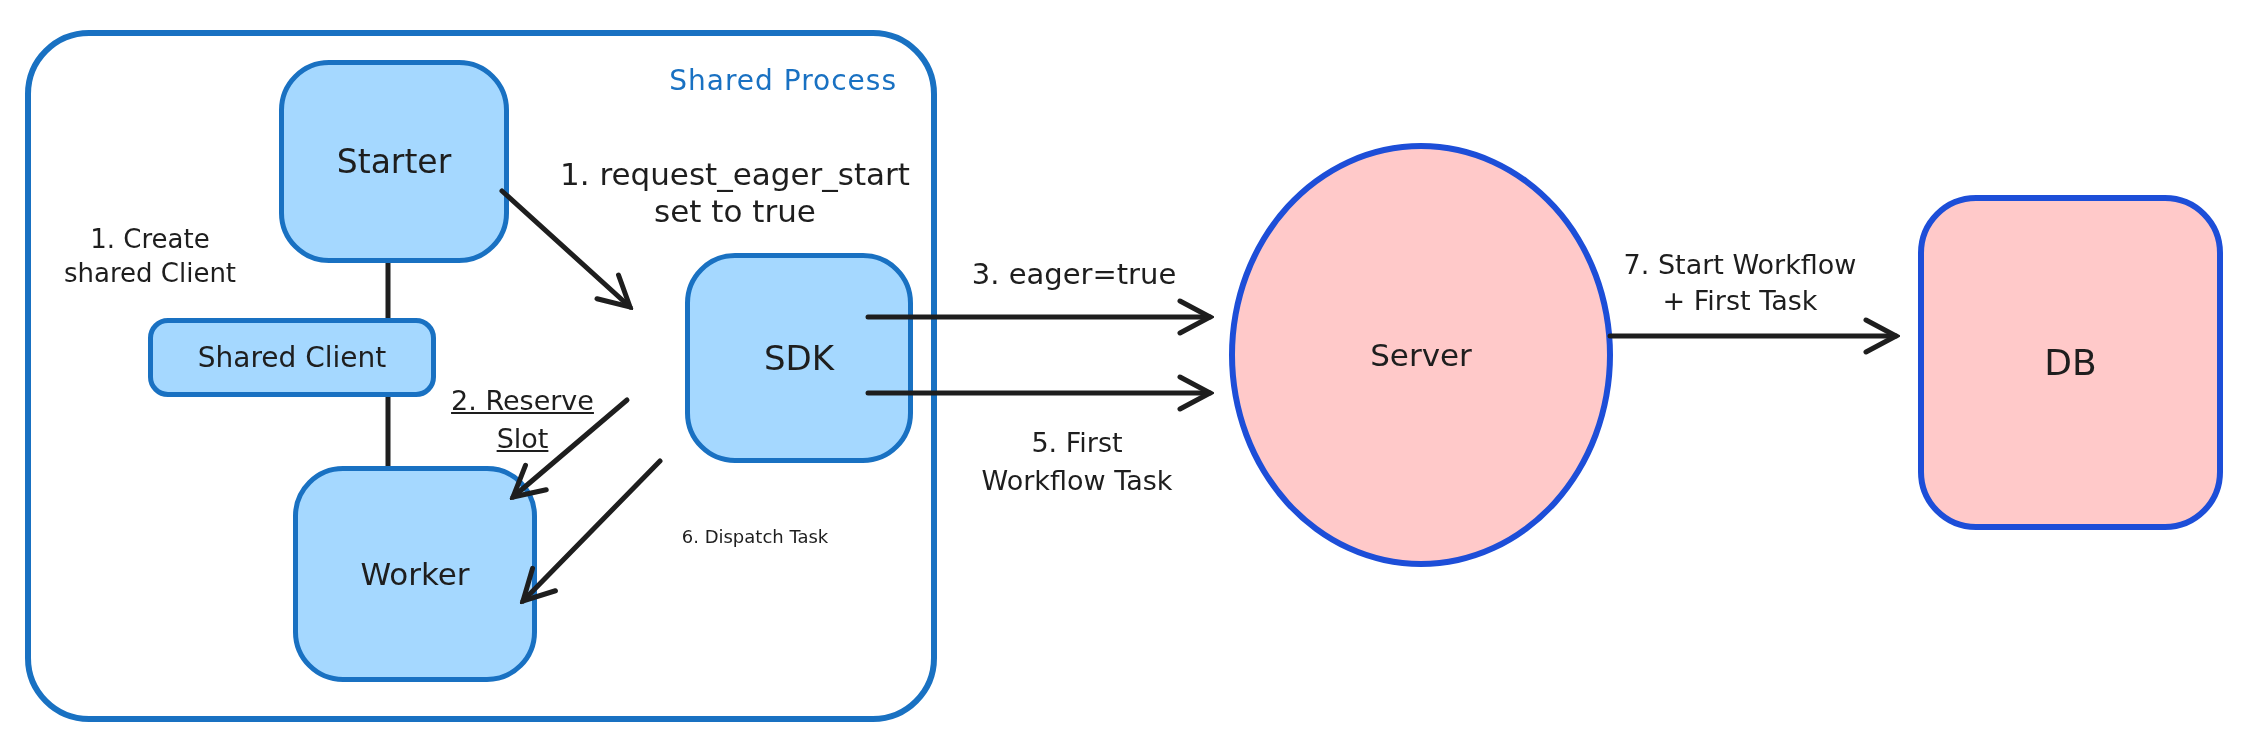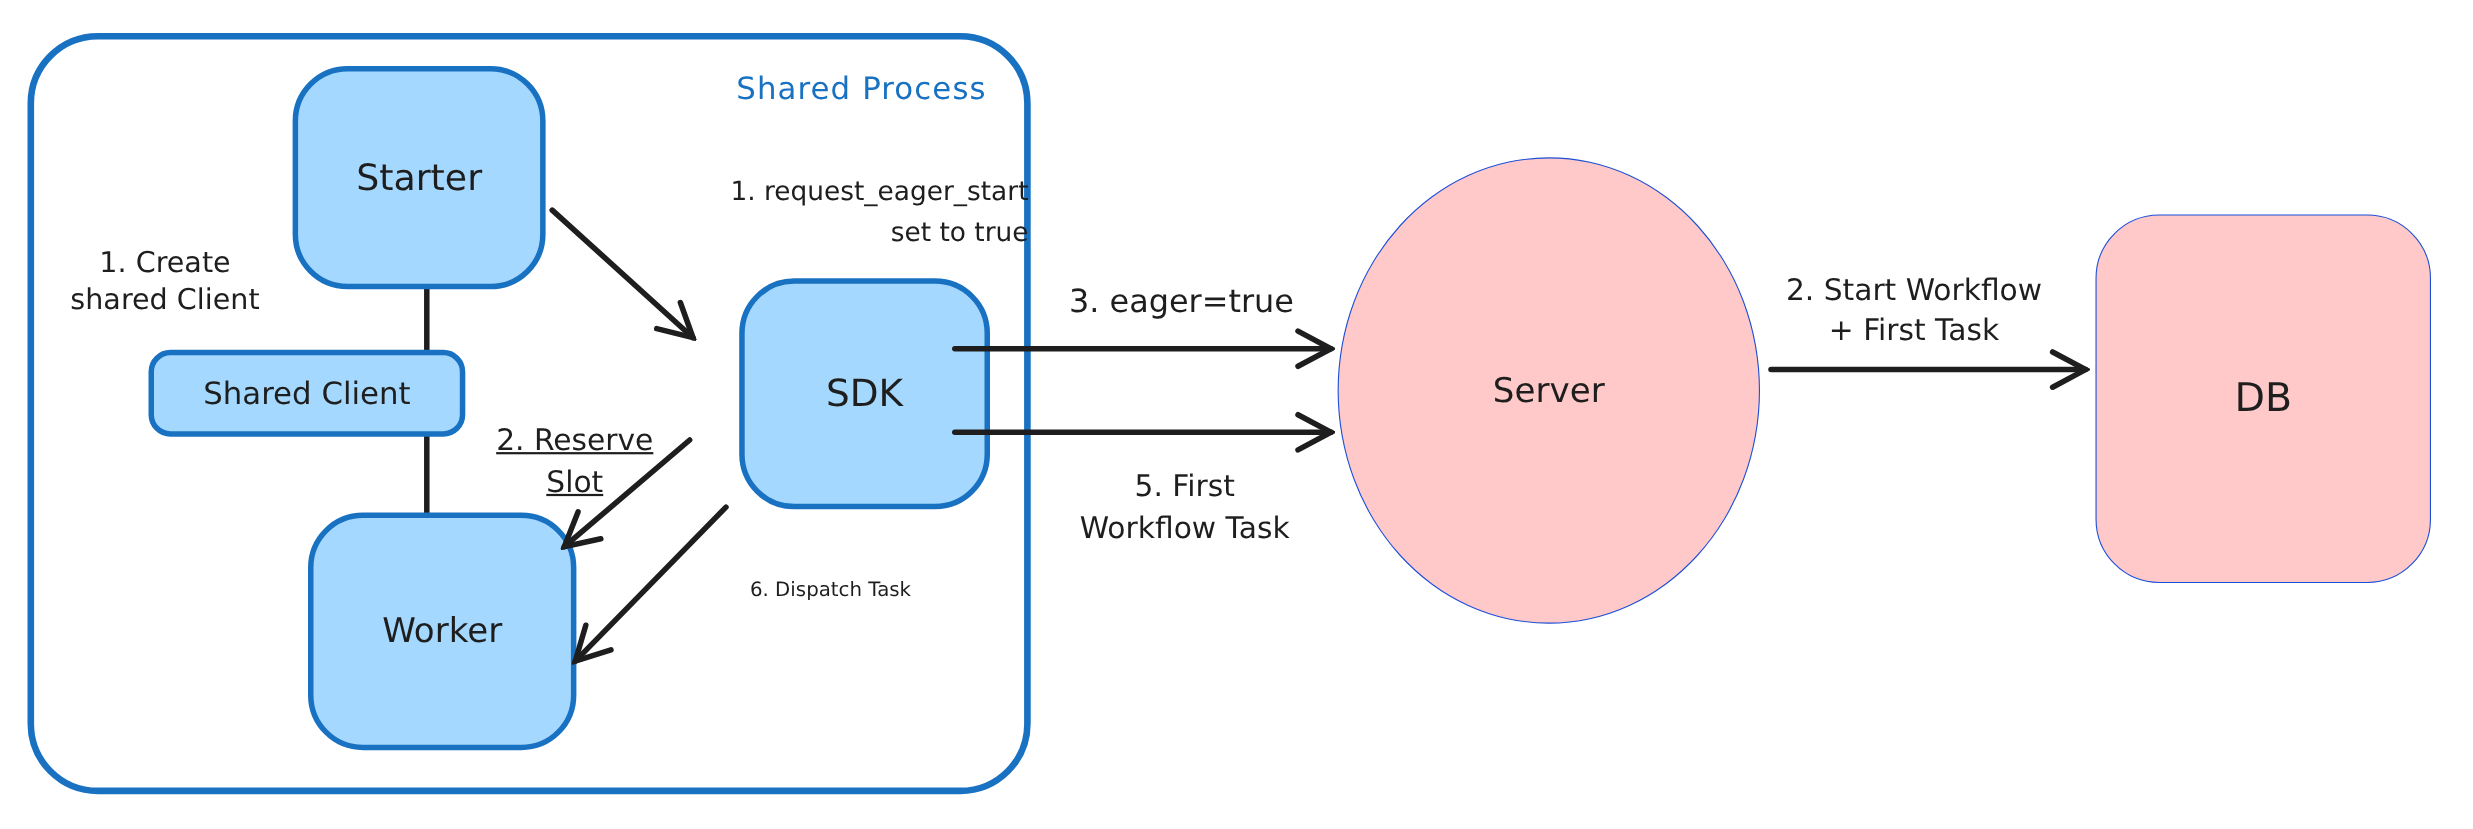--- a/index.html
+++ b/index.html
@@ -42,40 +42,41 @@
     white-space: nowrap;
   }
   
   .node {
     position: absolute;
     display: flex;
     align-items: center;
     justify-content: center;
     box-sizing: border-box;
     text-align: center;
+    margin-left: 13px;
   }
   .node.blue { background: #a5d8ff; border: 5px solid #1971c2; }
-  .node.red  { background: #ffc9c9; border: 1px solid #1d4ed8; align-items: center; }
+  .node.red  { background: #ffc9c9; border: 6px solid #1d4ed8; align-items: center; }
 
   .node-starter { left: 266px; top: 60px;  width: 230px; height: 203px; border-radius: 50px; font-size: 33px; }
   .node-shared-client { left: 135px; top: 318px; width: 288px; height: 79px; border-radius: 20px; font-size: 28px; }
   .node-worker  { left: 280px; top: 466px; width: 244px; height: 216px; border-radius: 50px; font-size: 31px; }
   .node-sdk     { left: 672px; top: 253px; width: 228px; height: 210px; border-radius: 50px; font-size: 34px; }
   .node-server  { left: 1216px; top: 143px; width: 384px; height: 424px; border-radius: 50%; border-width: 7px; font-size: 31px; }
   .node-db      { left: 1905px; top: 195px; width: 305px; height: 335px; border-radius: 58px; font-size: 36px; }
 
   
   .annot {
     position: absolute;
     text-align: center;
     white-space: pre-line;
     color: #1e1e1e;
   }
   .annot-create   { left: 10px;   top: 222px; width: 280px; font-size: 26px; line-height: 34px; }
-  .annot-request  { left: 535px;  top: 156px; width: 400px; font-size: 24px; line-height: 37px; text-align: right; }
+  .annot-request  { left: 535px;  top: 156px; width: 400px; font-size: 31px; line-height: 37px; }
   .annot-reserve  { left: 420px;  top: 382px; width: 205px; font-size: 27px; line-height: 38px; text-decoration: underline; }
   .annot-dispatch { left: 605px;  top: 520px; width: 300px; font-size: 18px; line-height: 34px; }
   .annot-eager    { left: 924px;  top: 257px; width: 300px; font-size: 29px; line-height: 34px; }
   .annot-first    { left: 927px;  top: 424px; width: 300px; font-size: 27px; line-height: 38px; }
   .annot-start-wf { left: 1590px; top: 247px; width: 300px; font-size: 27px; line-height: 36px; }
 
   .connector { stroke: #1e1e1e; stroke-width: 5; stroke-linecap: round; fill: none; }
 </style>
 </head>
 <body>
@@ -137,16 +138,16 @@
   <div class="annot annot-reserve">2. Reserve
 Slot</div>
 
   <div class="annot annot-dispatch">6. Dispatch Task</div>
 
   <div class="annot annot-eager">3. eager=true</div>
 
   <div class="annot annot-first">5. First
 Workflow Task</div>
 
-  <div class="annot annot-start-wf">2. Start Workflow
+  <div class="annot annot-start-wf">7. Start Workflow
 + First Task</div>
 
 </div>
 
 </body></html>

